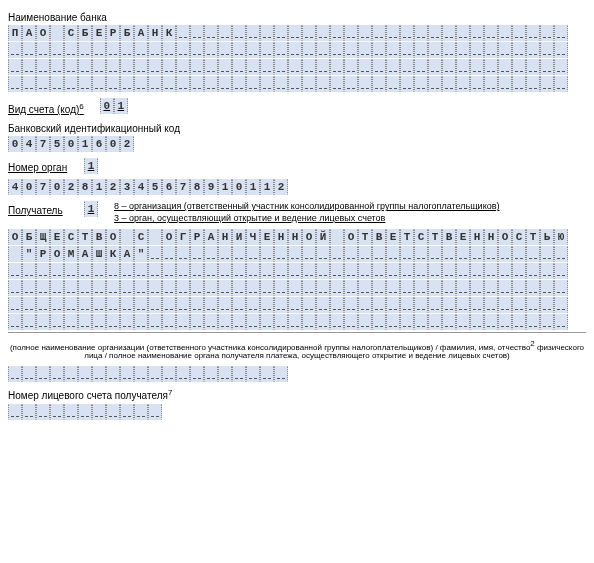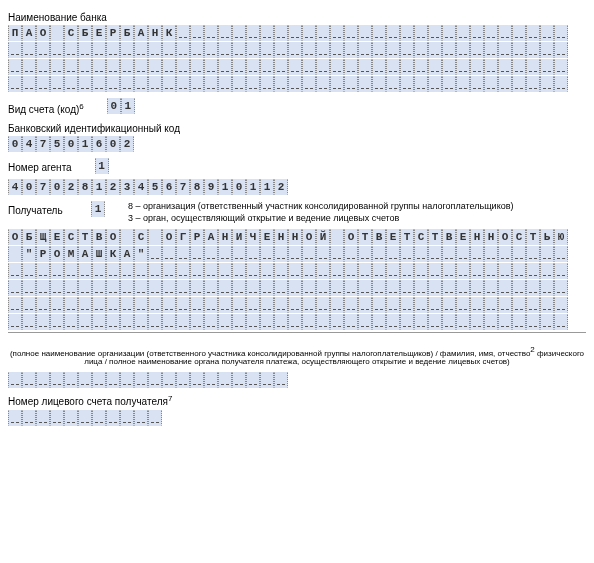--- a/index.html
+++ b/index.html
@@ -47,37 +47,38 @@
     bottom: 2px;
     border-bottom: 1px dashed #555;
   }
   .cell.filled::after {
     content: '';
     border-bottom: none;
   }
   .row-line {
     display: flex;
     align-items: flex-start;
-    gap: 23px;
+    gap: 16px;
     margin: 4px 0;
+    text-decoration: underline;
   }
   .sup {
     font-size: 8px;
     vertical-align: super;
   }
   .paren-text {
     font-size: 9px;
     line-height: 1.3;
   }
   .footnote {
     font-size: 8px;
     text-align: center;
     margin: 2px 0 6px 0;
     border-top: 1px solid #999;
-    padding-top: 12px;
+    padding-top: 6px;
   }
   .section {
     margin-bottom: 6px;
   }
 </style>
 </head>
 <body>
 
 <div class="section">
   <div class="label">Наименование банка</div>
@@ -276,21 +277,21 @@
         <div class="cell filled">0</div>
         <div class="cell filled">1</div>
         <div class="cell filled">6</div>
         <div class="cell filled">0</div>
         <div class="cell filled">2</div>
       </div>
     </div>
 </div>
 
 <div class="row-line">
-  <div class="label" style="min-width:60px">Номер агента</div>
+  <div class="label" style="min-width:60px">Номер орган</div>
   <div>
       <div class="cellrow">
         <div class="cell filled">1</div>
       </div>
     </div>
 </div>
 <div class="section">
     <div class="cellrow">
       <div class="cell filled">4</div>
       <div class="cell filled">0</div>

